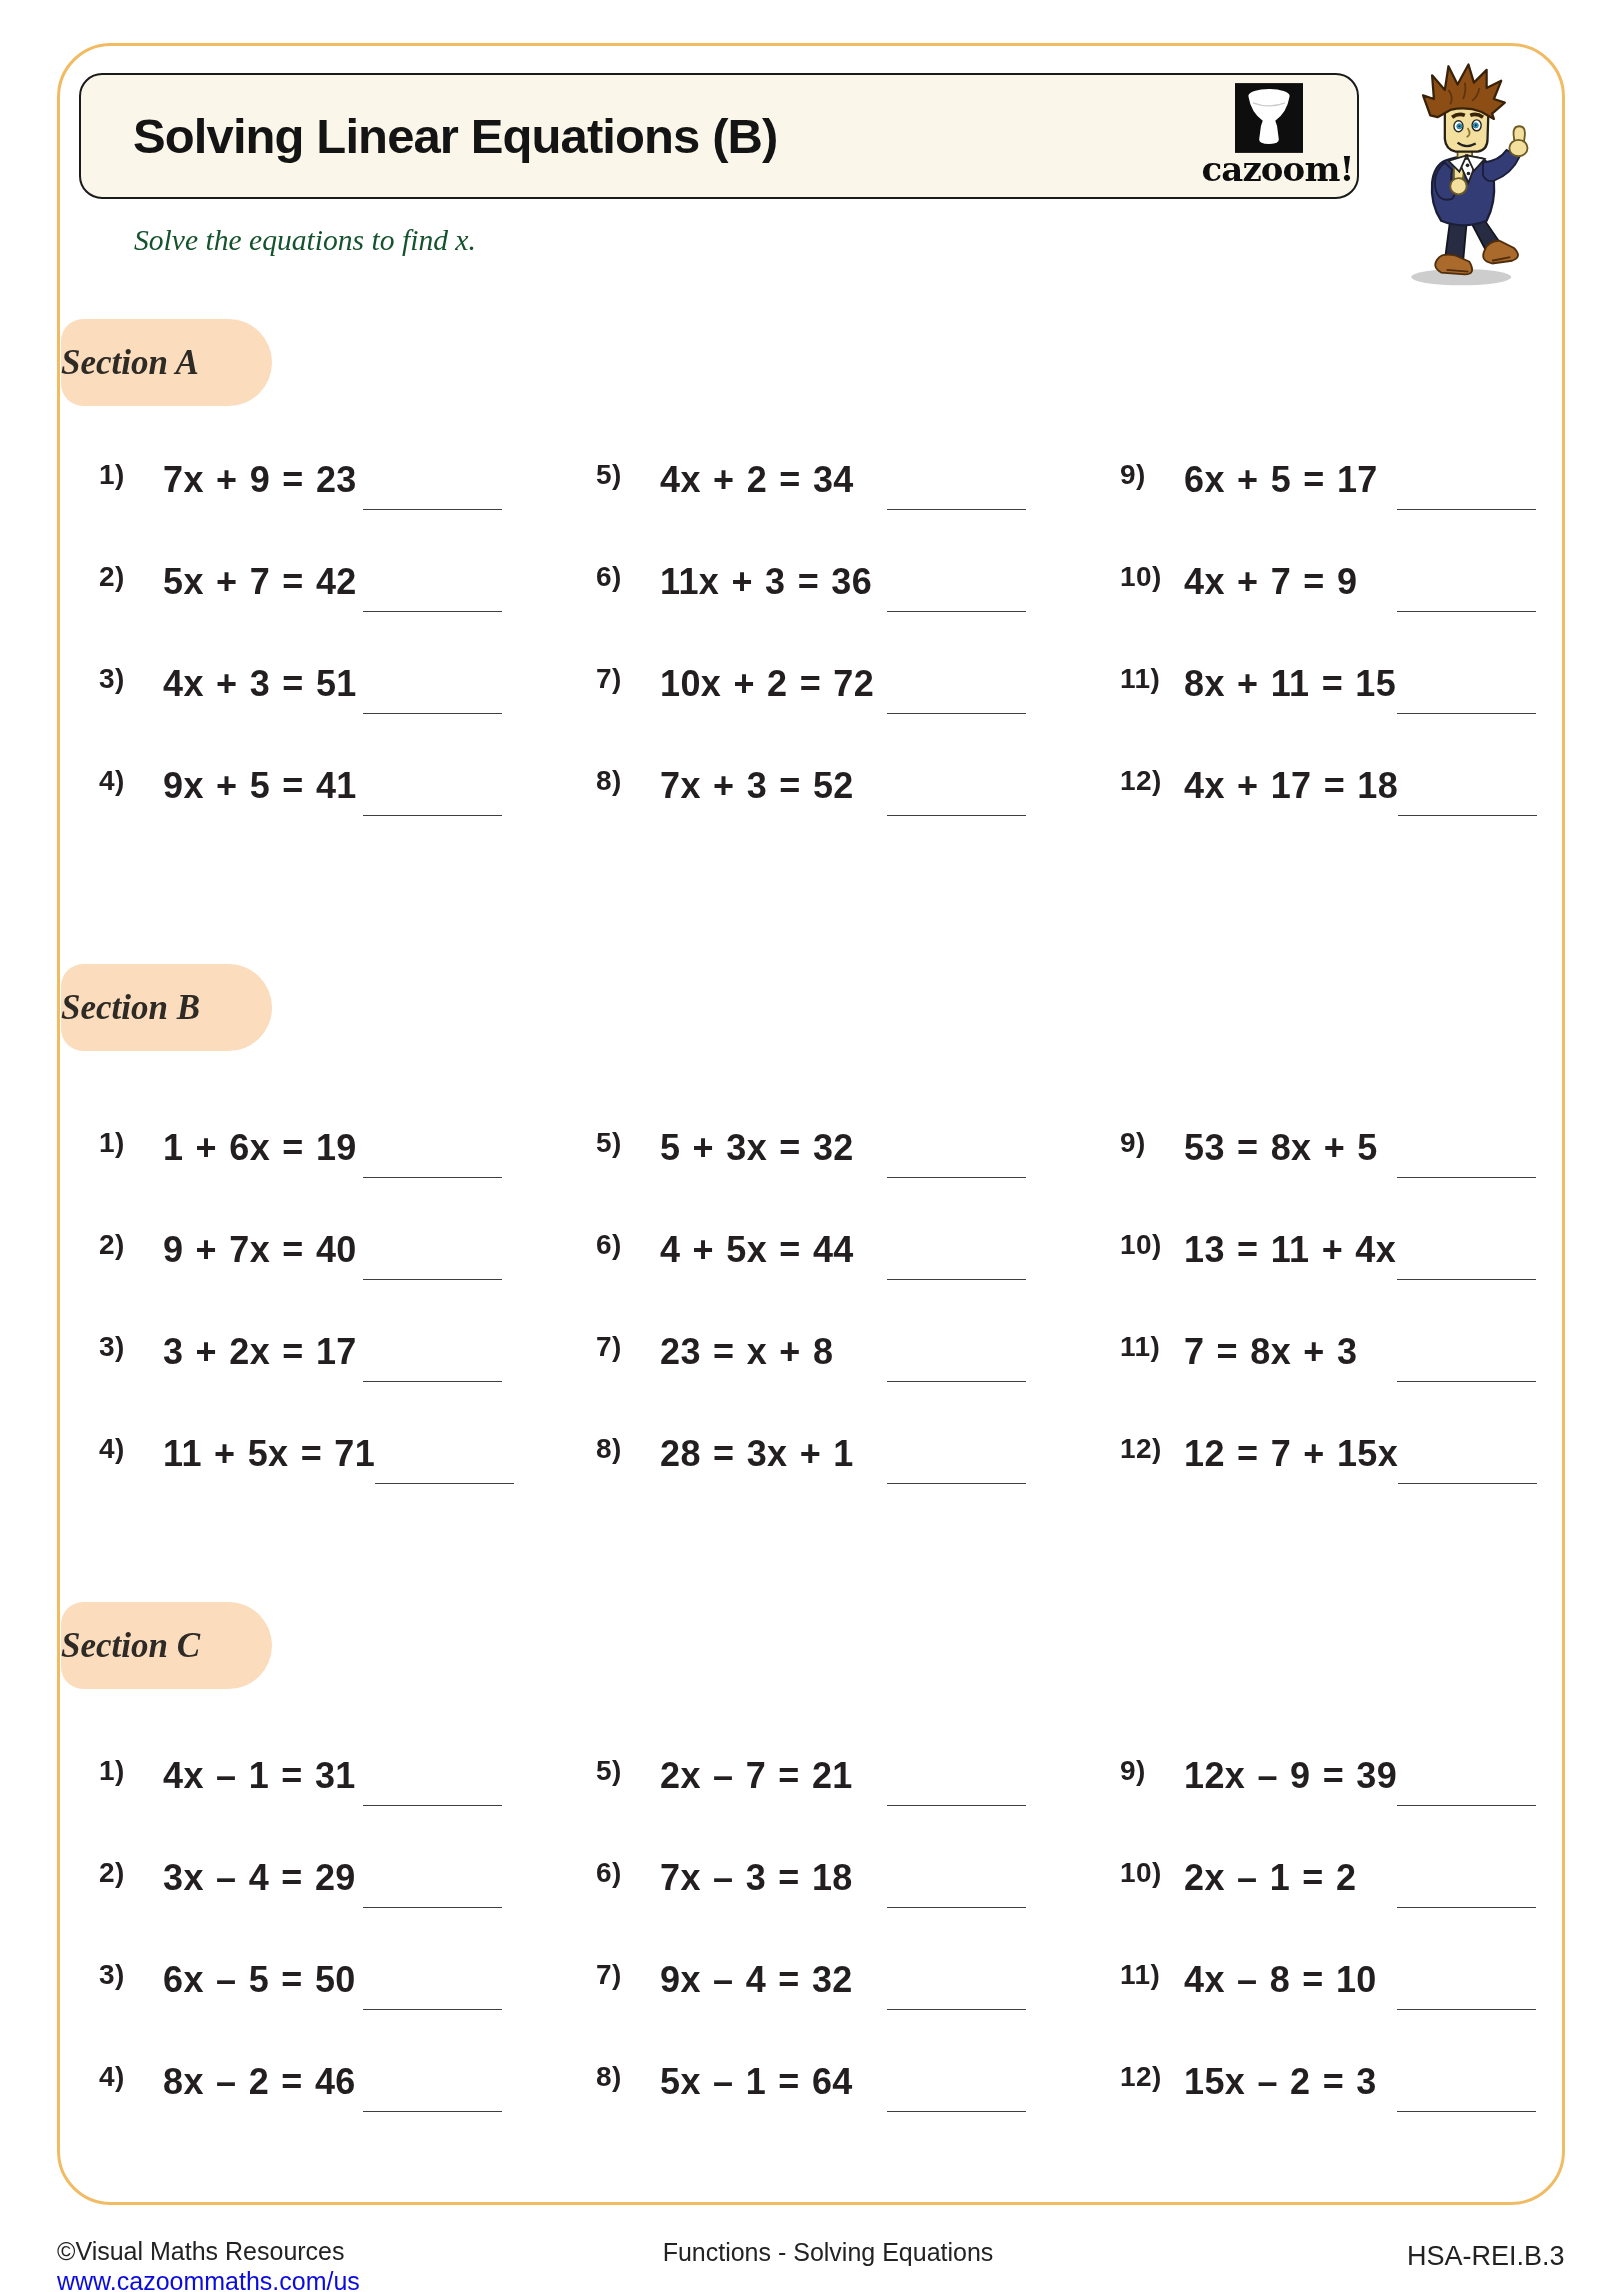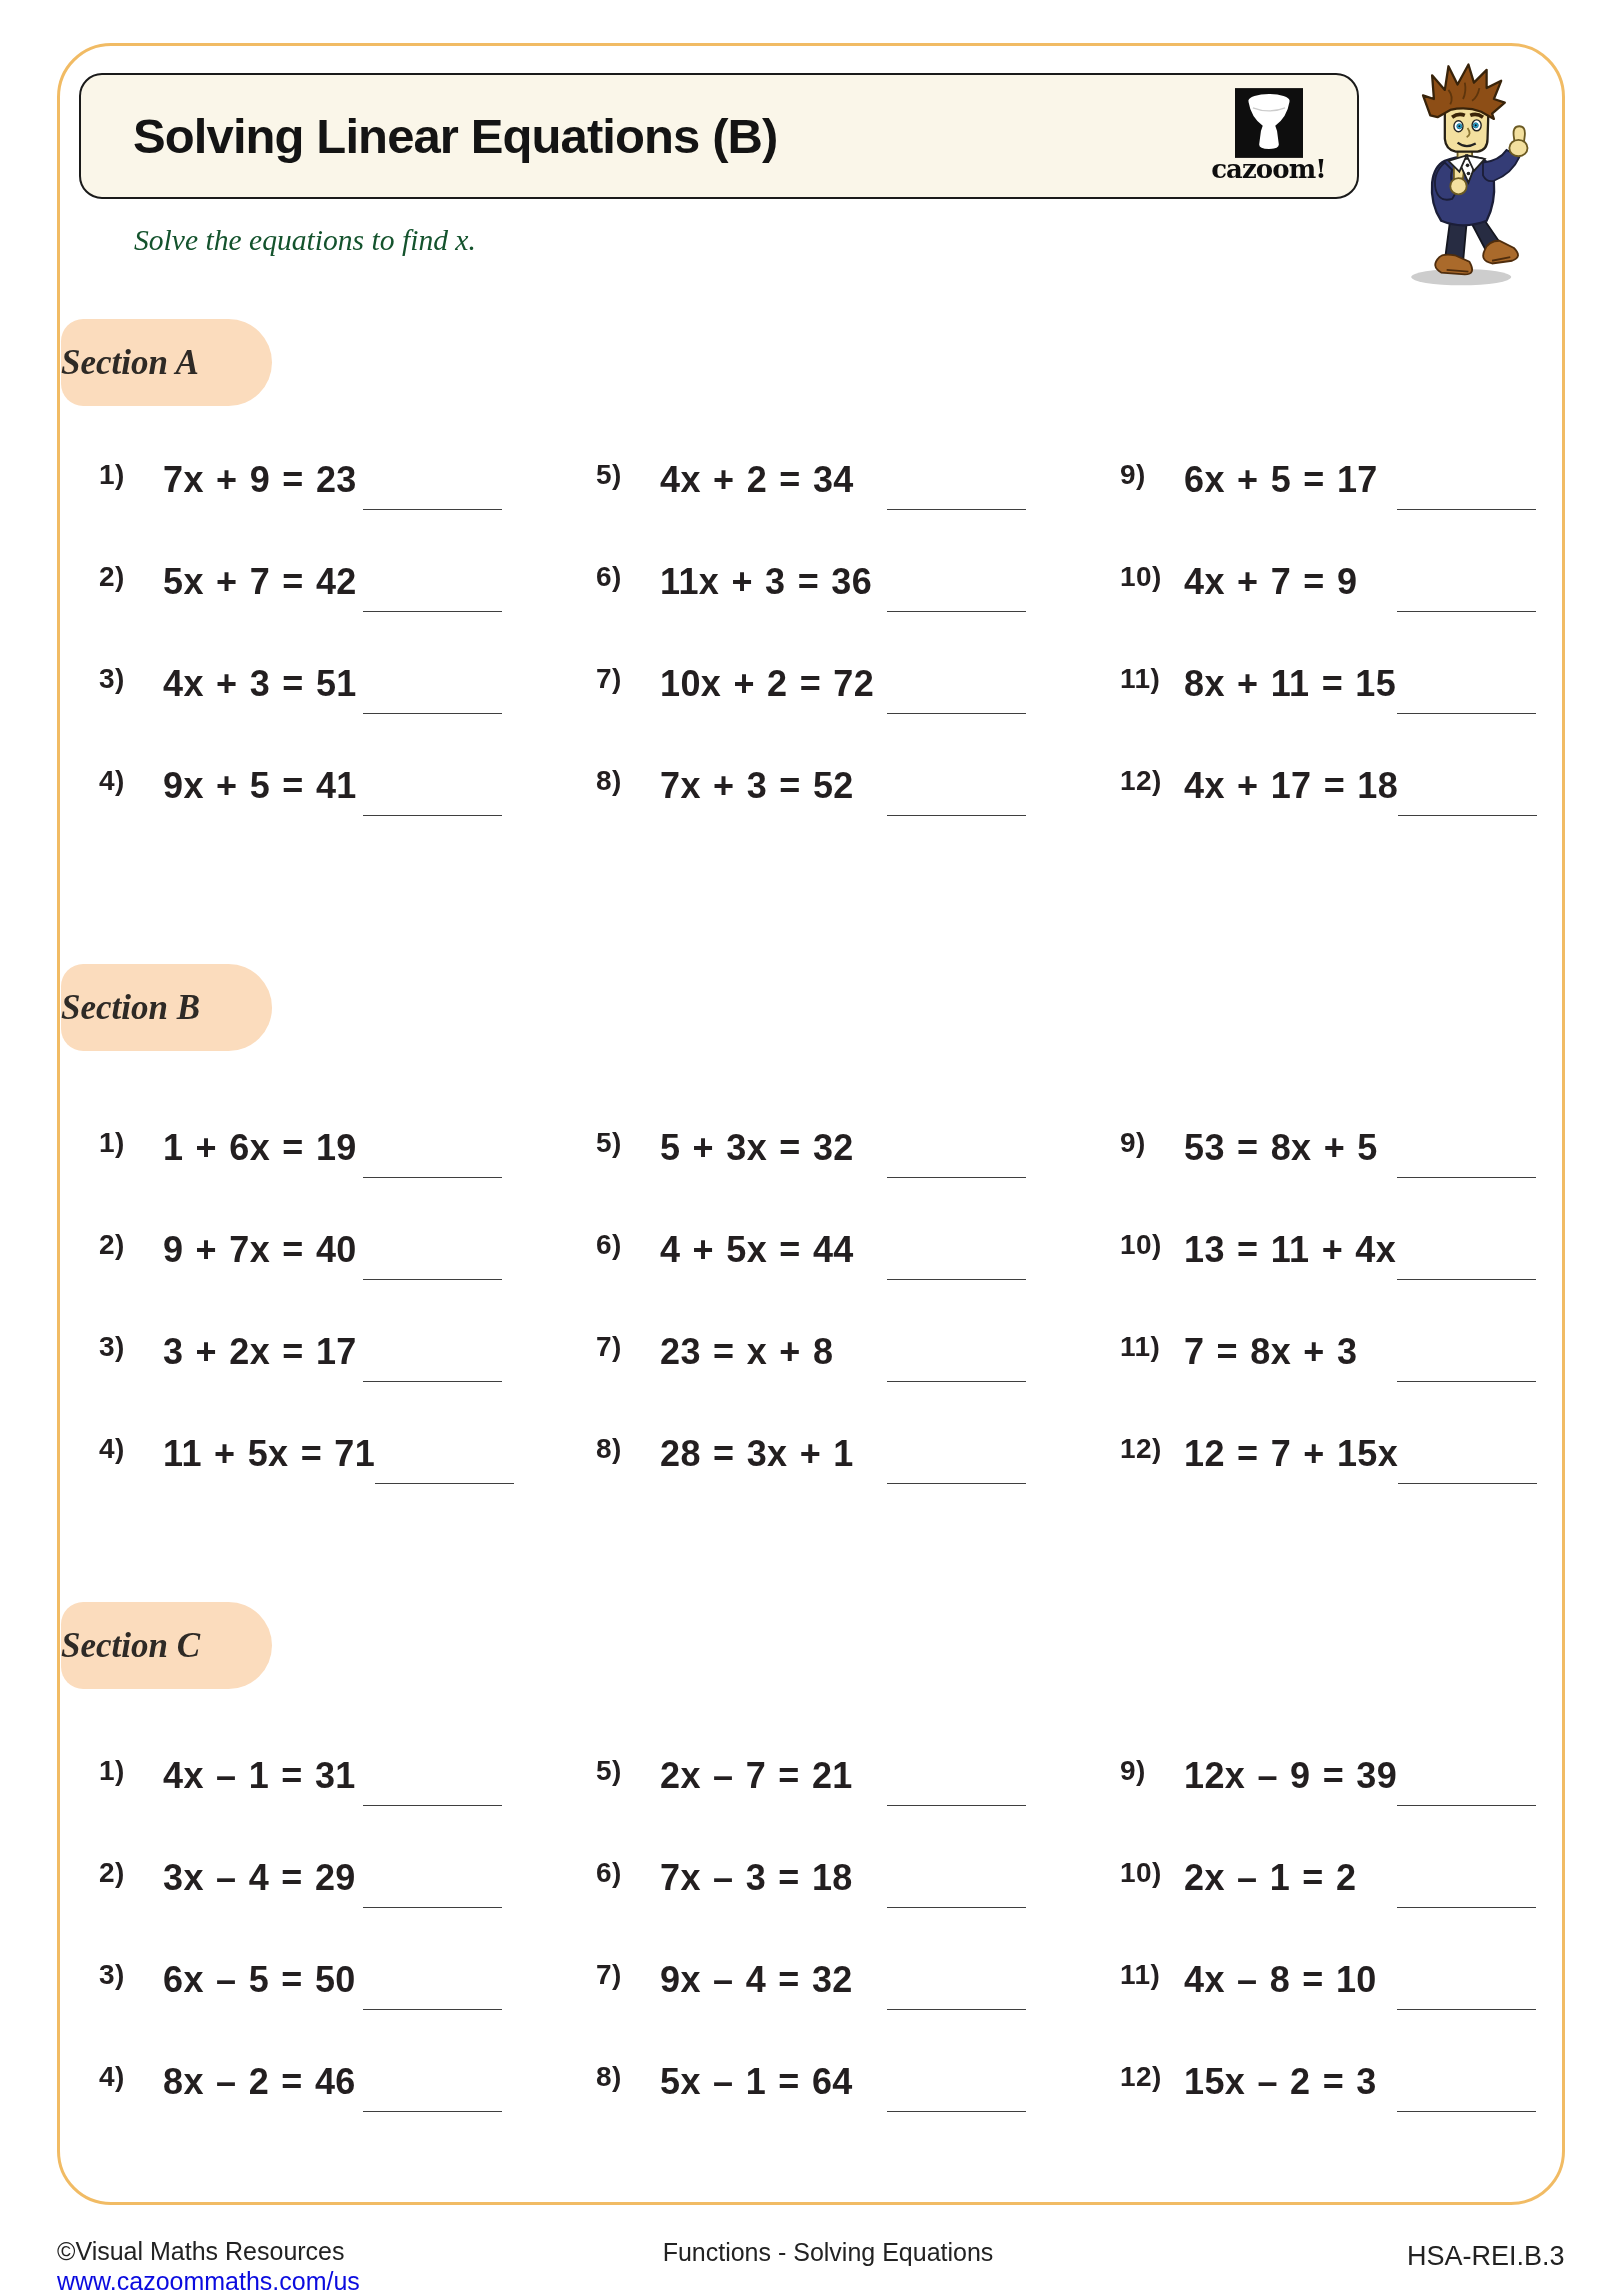--- a/index.html
+++ b/index.html
@@ -36,21 +36,21 @@
     font-size: 49px;
     font-weight: 700;
     letter-spacing: -0.9px;
     color: #141414;
   }
   .logo-block { width: 134px; text-align: center; }
   .logo-drum { display: block; margin: 0 auto; }
   .logo-wordmark {
     font-family: "DejaVu Serif", serif;
     font-weight: 700;
-    font-size: 26px;
+    font-size: 34px;
     letter-spacing: -0.9px;
     color: #0e0e0e;
     margin-top: -3.6px;
   }
   .mascot {
     position: absolute;
     left: 1397px; top: 59px;
     width: 142px; height: 229px;
     z-index: 3;
   }

